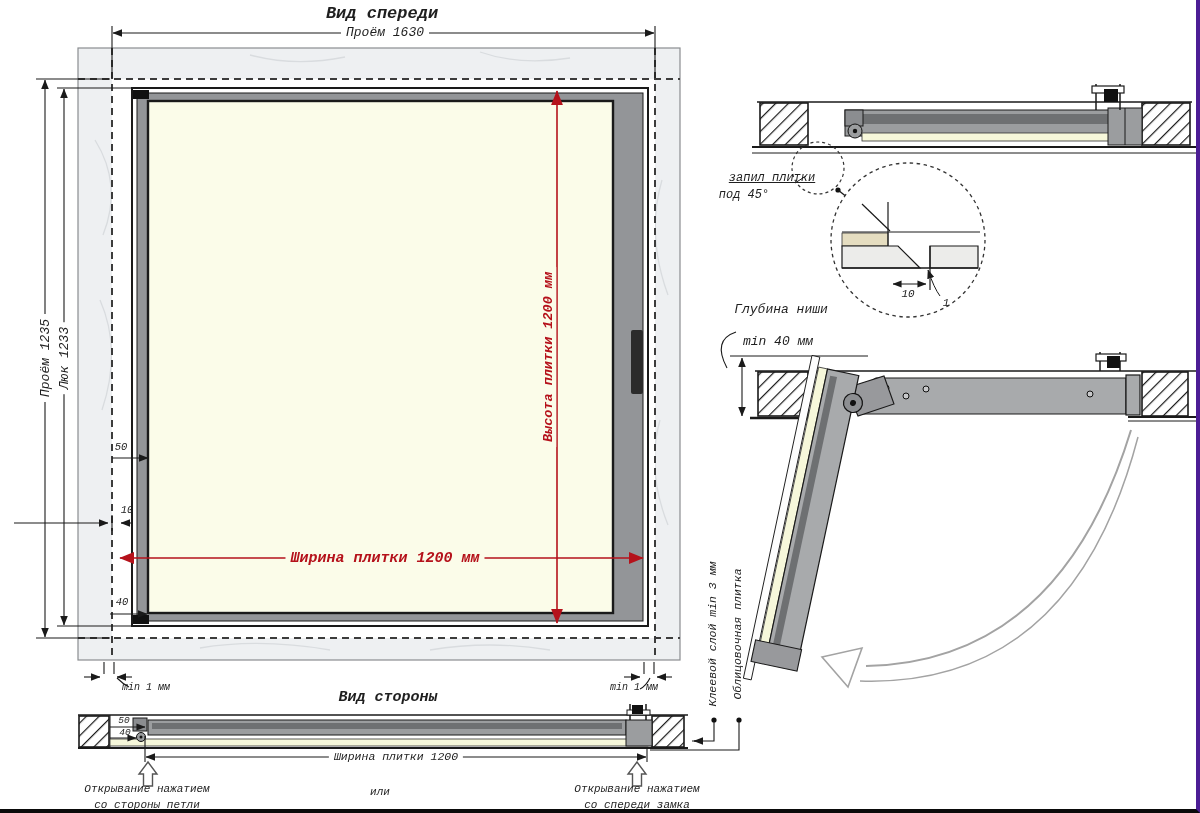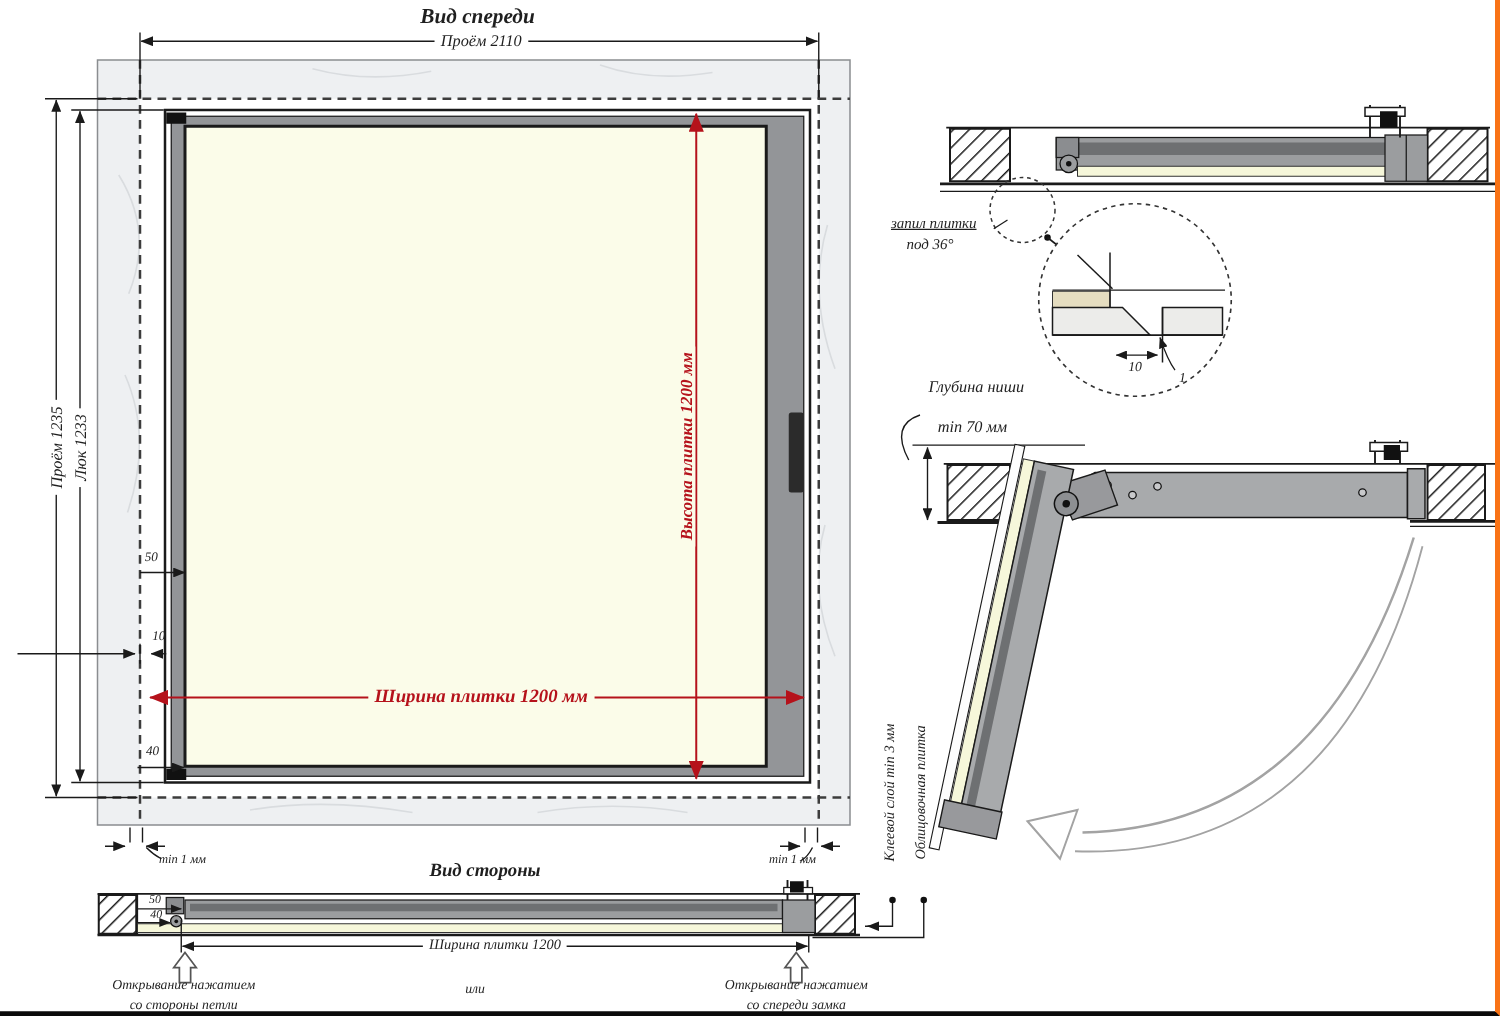--- a/index.html
+++ b/index.html
@@ -1,35 +1,35 @@
 <!DOCTYPE html>
 <html><head>
 <meta charset="utf-8">
 <style>
   html,body{margin:0;padding:0;background:#fff;}
   .canvas{
     position:relative;width:1200px;height:813px;background:#fff;overflow:hidden;
-    border-right:4px solid #f97316;border-bottom:4px solid #0a0a0a;box-sizing:border-box;
-    font-family:Liberation Serif, serif;
+    border-right:4px solid #4c1d95;border-bottom:4px solid #0a0a0a;box-sizing:border-box;
+    font-family:Liberation Mono, monospace;
   }
   svg{position:absolute;left:0;top:0;}
   .lbl{
     position:absolute;font-style:italic;color:#1f1f1f;white-space:nowrap;
     transform:translate(-50%,-50%);line-height:1;z-index:5;
   }
   .rot{transform:translate(-50%,-50%) rotate(-90deg);}
   .bgw{background:#fff;padding:0 5px;}
   .bgc{background:#fbfce9;padding:0 5px;}
   .red{color:#b5121b;font-weight:bold;}
   .ttl{font-size:17px;font-weight:bold;}
   .dim{font-size:13px;}
   .sm{font-size:10.5px;}
   .xs{font-size:9.5px;}
   .cap{font-size:11px;}
-  .und{text-decoration:underline;}
+  .und{text-decoration:underline;margin-left:25px;}
 </style>
 </head>
 <body>
 
 <div class="canvas">
 
 <svg width="1200" height="813" viewBox="0 0 1200 813">
   <defs>
     <pattern id="hatch" width="9" height="9" patternUnits="userSpaceOnUse" patternTransform="rotate(45)">
       <rect width="9" height="9" fill="#fff"></rect>
@@ -243,21 +243,21 @@
 
     <g>
       <path d="M1131,430 Q1060,662 866,666" fill="none" stroke="#a3a3a3" stroke-width="2"></path>
       <path d="M1138,437 Q1072,688 860,681" fill="none" stroke="#a3a3a3" stroke-width="1.5"></path>
       <polygon points="822,657 862,648 848,687" fill="#fff" stroke="#a3a3a3" stroke-width="1.6"></polygon>
     </g>
   </g>
 </svg>
 
 <span class="lbl ttl" style="left:382px;top:13px;">Вид спереди</span>
-<span class="lbl dim bgw" style="left:385px;top:32px;">Проём 2110</span>
+<span class="lbl dim bgw" style="left:385px;top:32px;">Проём 1630</span>
 <span class="lbl dim bgw rot" style="left:45px;top:358px;">Проём 1235</span>
 <span class="lbl dim bgw rot" style="left:64px;top:358px;">Люк 1233</span>
 <span class="lbl dim red bgc rot" style="left:549px;top:357px;font-size:13.5px;">Высота плитки 1200 мм</span>
 <span class="lbl dim red bgc" style="left:385px;top:558px;font-size:15px;">Ширина плитки 1200 мм</span>
 <span class="lbl sm" style="left:121px;top:447px;">50</span>
 <span class="lbl sm" style="left:127px;top:510px;">10</span>
 <span class="lbl sm" style="left:122px;top:602px;">40</span>
 <span class="lbl" style="left:146px;top:688px;font-size:10px;">min 1 мм</span>
 <span class="lbl" style="left:634px;top:688px;font-size:10px;">min 1 мм</span>
 
@@ -267,20 +267,20 @@
 <span class="lbl bgw" style="left:396px;top:757px;font-size:11.5px;text-align:right;">Ширина плитки 1200</span>
 <span class="lbl cap" style="left:380px;top:792px;">или</span>
 <span class="lbl cap" style="left:147px;top:789px;">Открывание нажатием</span>
 <span class="lbl cap" style="left:147px;top:805px;">со стороны петли</span>
 <span class="lbl cap" style="left:637px;top:789px;">Открывание нажатием</span>
 <span class="lbl cap" style="left:637px;top:805px;">со спереди замка</span>
 <span class="lbl rot" style="left:713px;top:634px;font-size:11.5px;">Клеевой слой min 3 мм</span>
 <span class="lbl rot" style="left:738px;top:634px;font-size:11.5px;">Облицовочная плитка</span>
 
 <span class="lbl und" style="left:747px;top:178px;font-size:12px;">запил плитки</span>
-<span class="lbl" style="left:744px;top:195px;font-size:12px;">под 36°</span>
+<span class="lbl" style="left:744px;top:195px;font-size:12px;">под 45°</span>
 <span class="lbl cap" style="left:908px;top:294px;">10</span>
 <span class="lbl cap" style="left:946px;top:303px;">1</span>
 
 <span class="lbl dim" style="left:781px;top:309px;">Глубина ниши</span>
-<span class="lbl dim" style="left:778px;top:341px;">min 70 мм</span>
+<span class="lbl dim" style="left:778px;top:341px;">min 40 мм</span>
 
 </div>
 
 </body></html>

